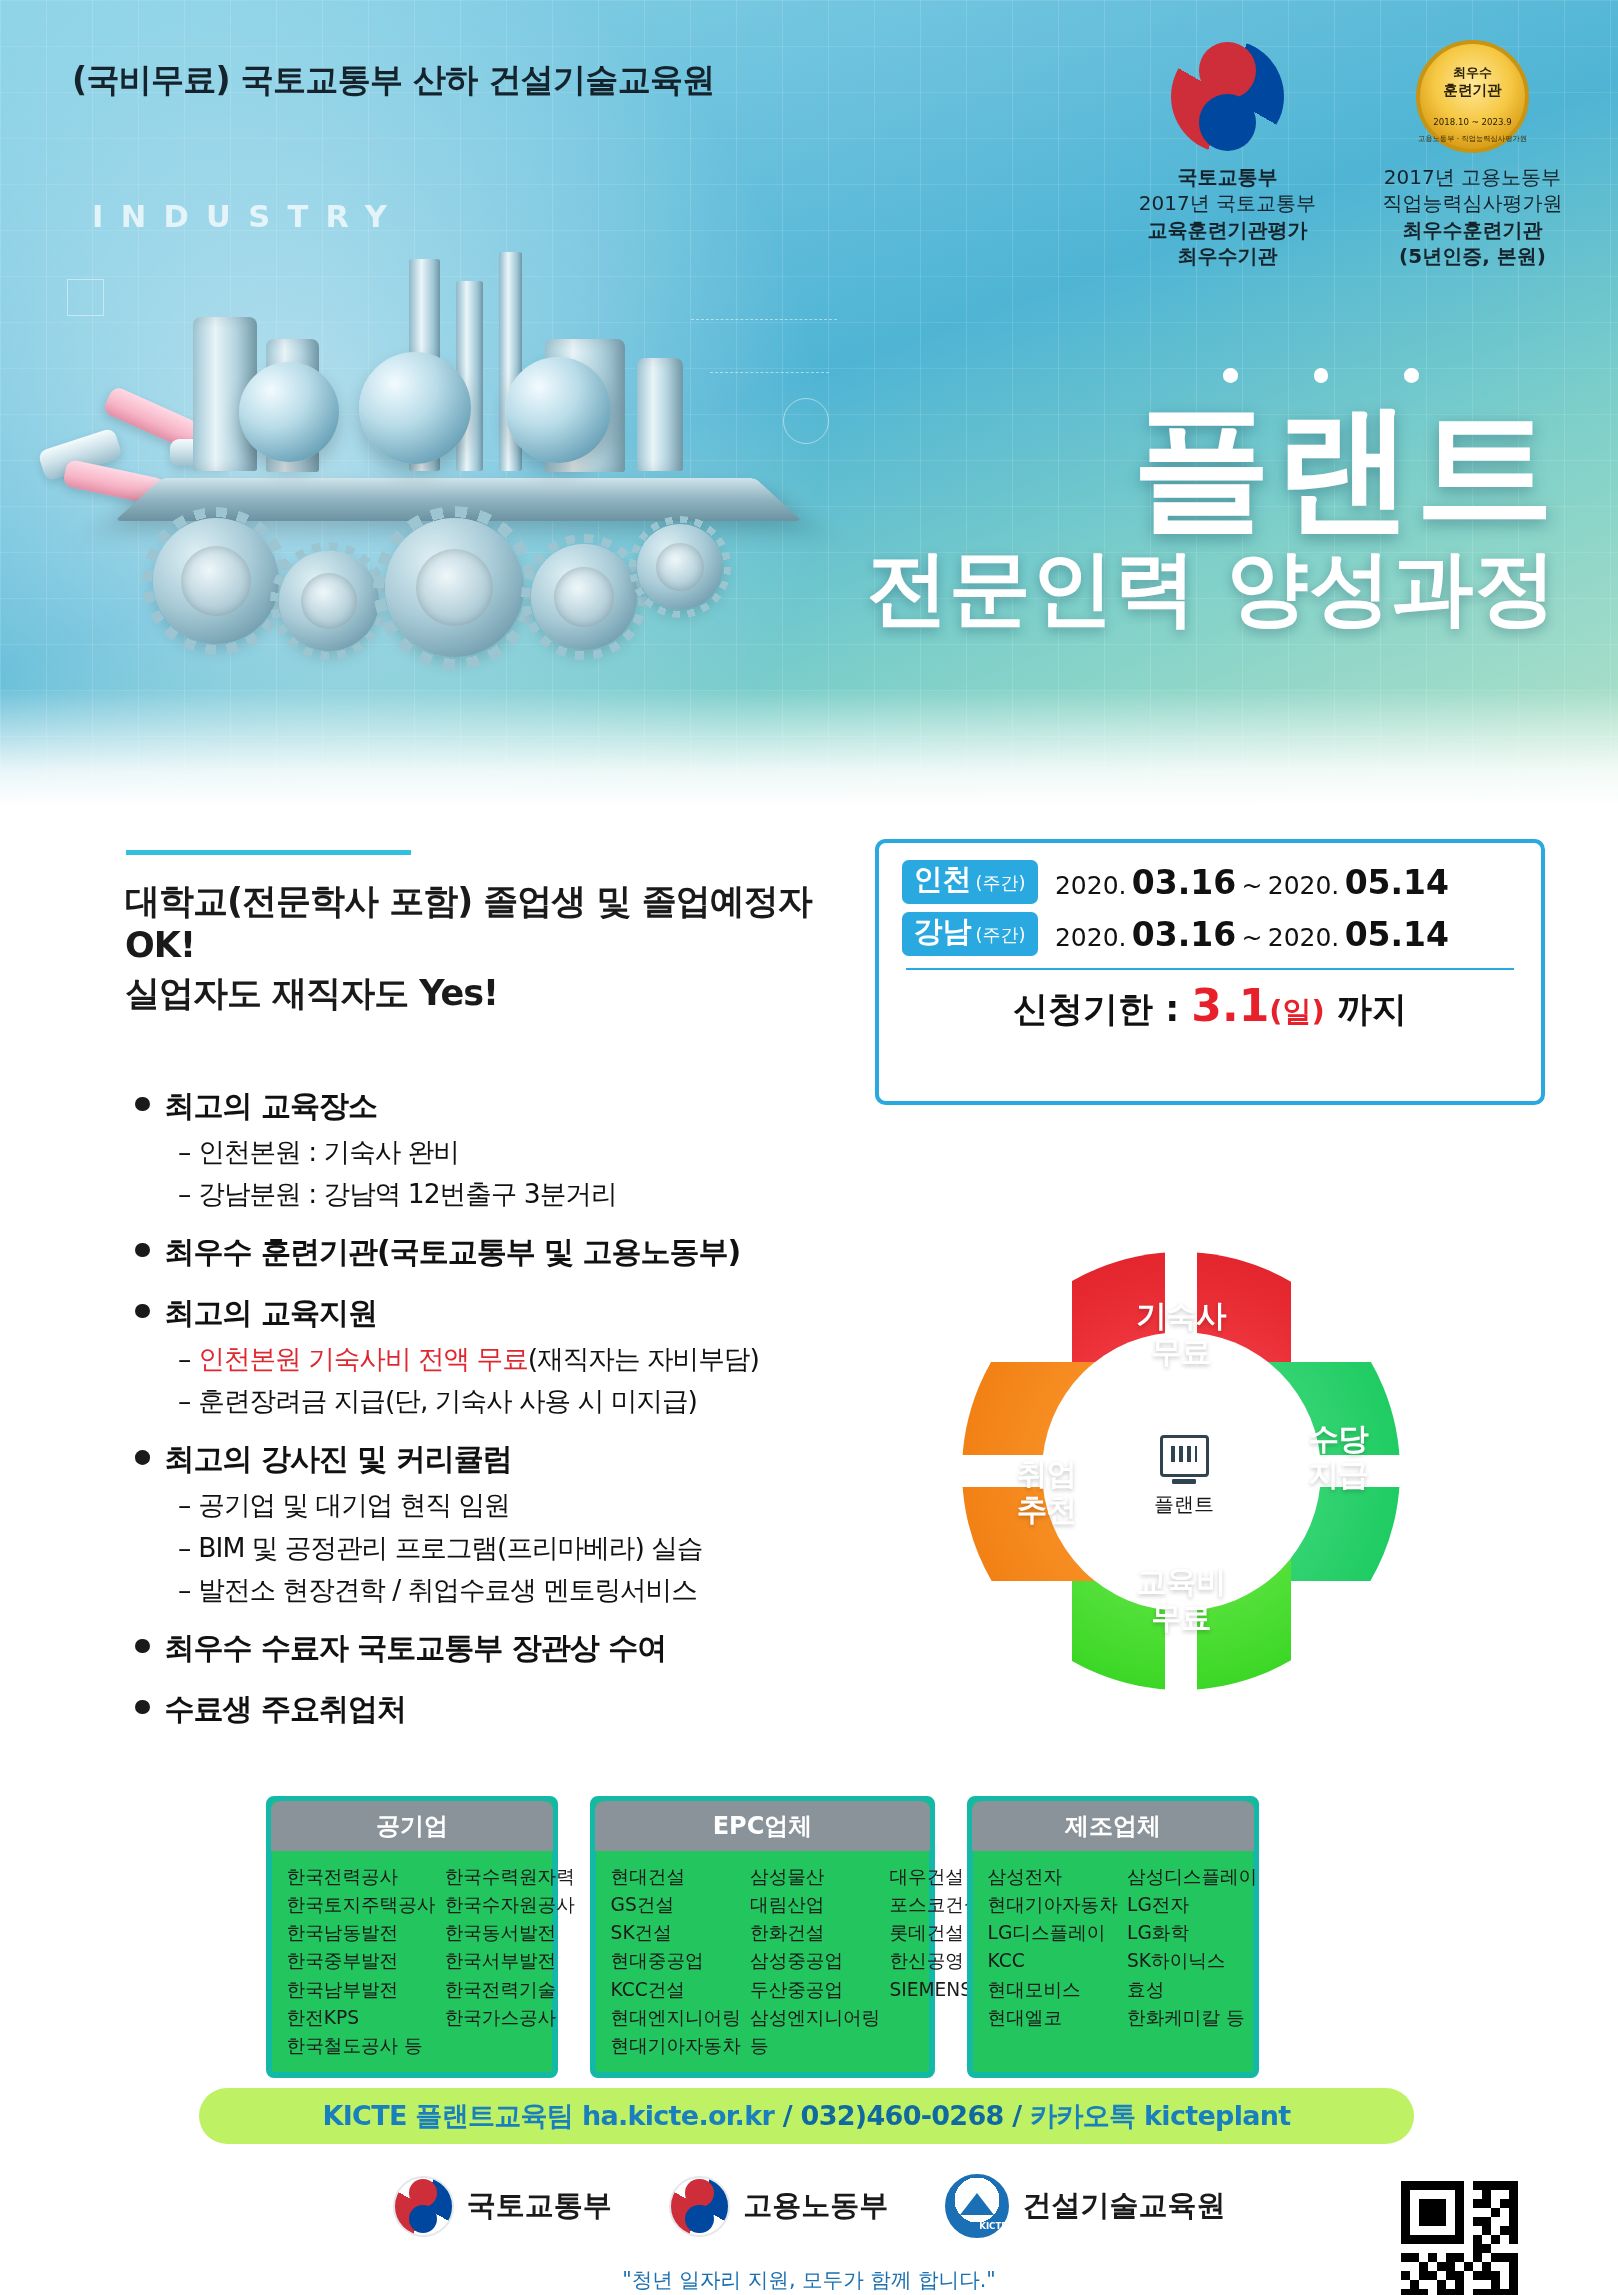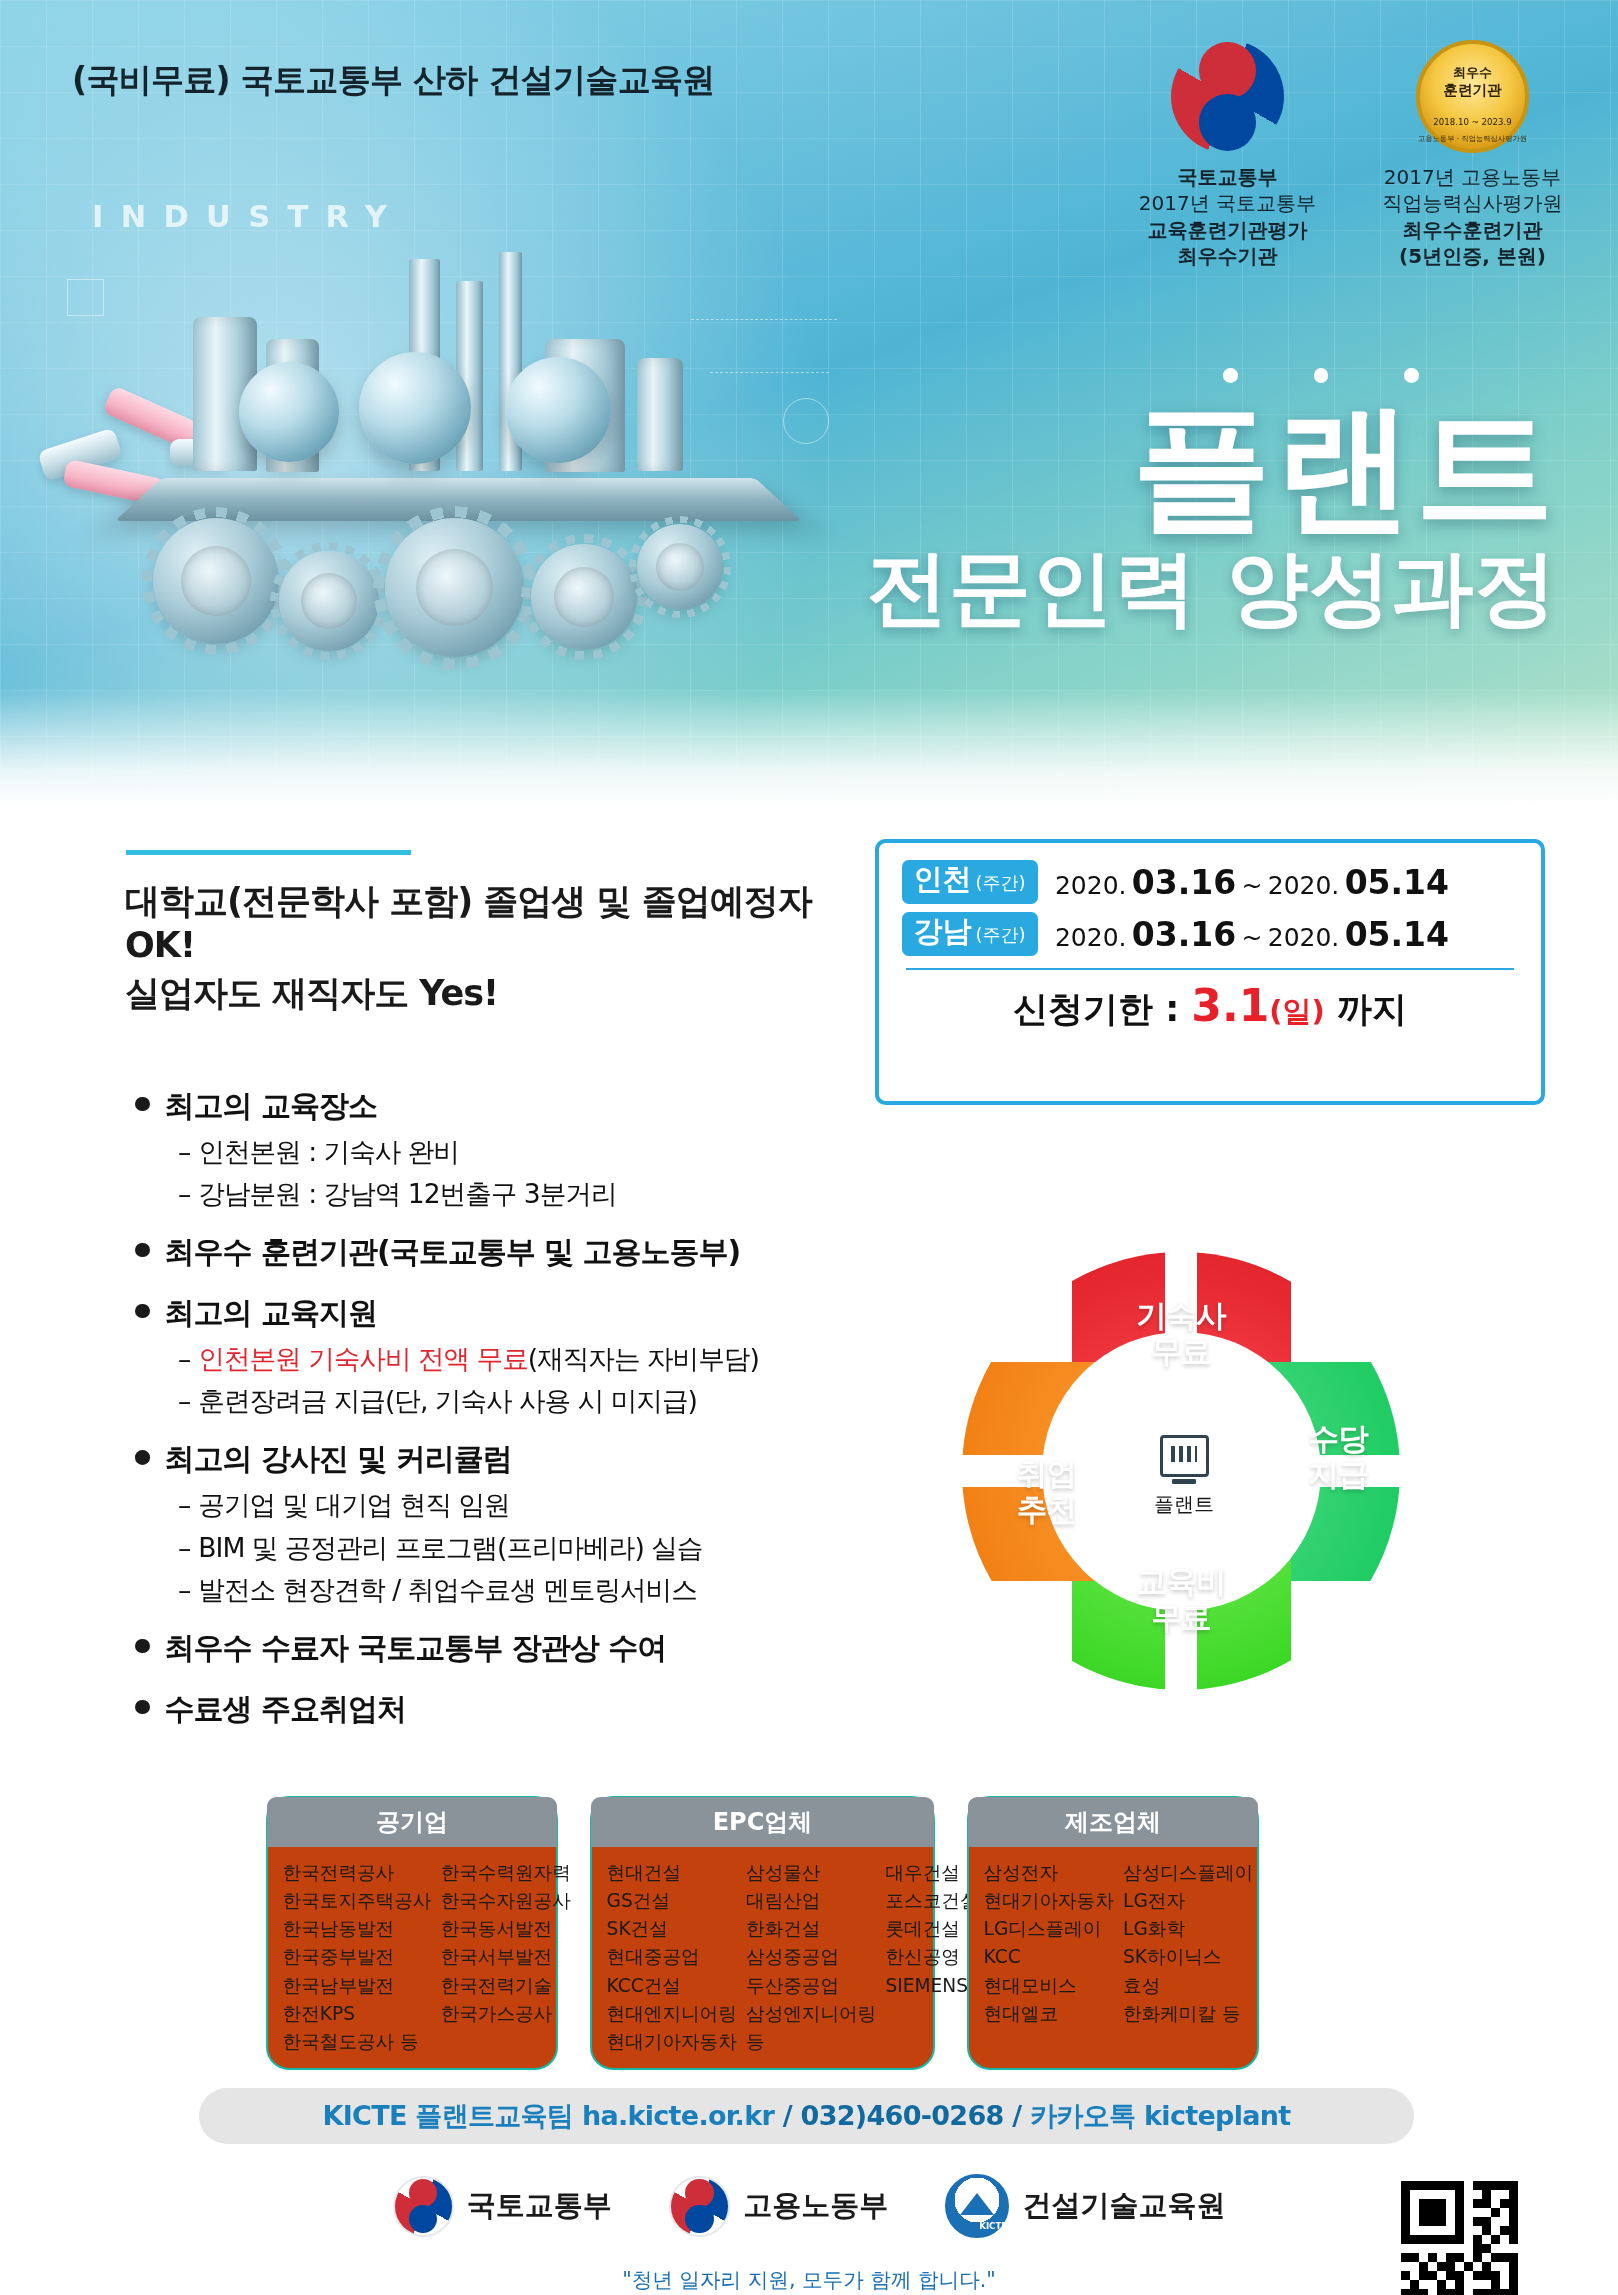--- a/index.html
+++ b/index.html
@@ -255,34 +255,34 @@
     background: repeating-linear-gradient(to right, #2f4450 0 4px, #fff 4px 8px);
   }
   .dc-icon:after {
     content: ""; position: absolute; left: 50%; bottom: -10.6px; transform: translateX(-50%);
     width: 24px; height: 5.3px; background: #2f4450; border-radius: 1.3px;
   }
   .dc-text { font-size: 20px; color: #1a1a1a; margin-top: 14.6px; }
 
   
   .emp-row { position: absolute; left: 266px; top: 989px; display: flex; gap: 32px; }
-  .emp-card { width: 292px; border: 2px solid #14b8a6; border-radius: 23px; padding: 0 0 12px; background: #c2410c; }
+  .emp-card { width: 292px; border: 6px solid #14b8a6; border-radius: 8px; padding: 0 0 12px; background: #22c55e; }
   .emp-card.wide { width: 345px; }
   .emp-head {
     background: #8a929a; color: #fff; font-size: 24px; font-weight: bold; text-align: center;
     padding: 8.6px 0; border-radius: 9.3px 9.3px 0 0; margin: -0.7px -0.7px 0;
   }
   .emp-cols { display: flex; padding: 12px 14.6px 0; gap: 9.3px; }
   .emp-col { flex: 1; }
   .emp-col div { font-size: 18.6px; color: #1a1a1a; line-height: 1.52; white-space: nowrap; }
 
   
   .contact {
     position: absolute; left: 199px; top: 1281px; width: 1215px; height: 56px;
-    background: #e5e5e5; border-radius: 28px; display: flex; align-items: center; justify-content: center;
+    background: #bef264; border-radius: 28px; display: flex; align-items: center; justify-content: center;
   }
   .contact-text { font-size: 27px; color: #1a7fbd; font-weight: bold; letter-spacing: -0.7px; }
   .contact-text .dk { color: #10699f; }
 
   
   .footer { position: absolute; left: 0; top: 1367px; width: 1618px; }
   .logos { display: flex; align-items: center; justify-content: center; gap: 57px; }
   .logo-item { display: flex; align-items: center; gap: 13.3px; }
   .logo-tg { width: 61px; height: 61px; border-radius: 50%; position: relative; overflow: hidden;
     background: conic-gradient(from 200deg, #cd2e3a 0deg 100deg, #fff 100deg 180deg, #0047a0 180deg 280deg, #fff 280deg 360deg);

